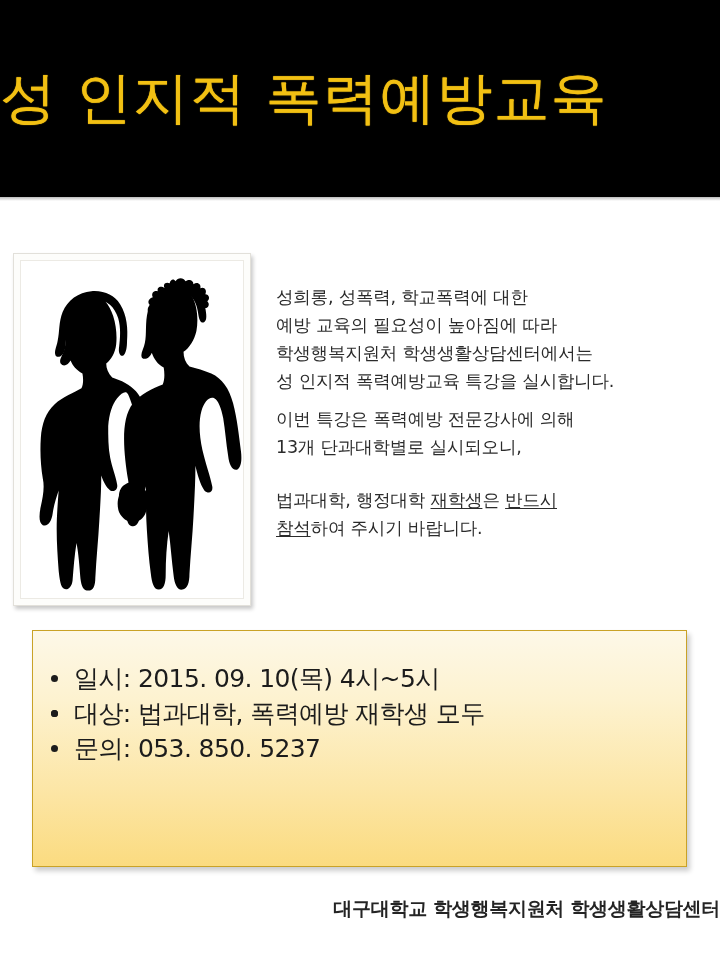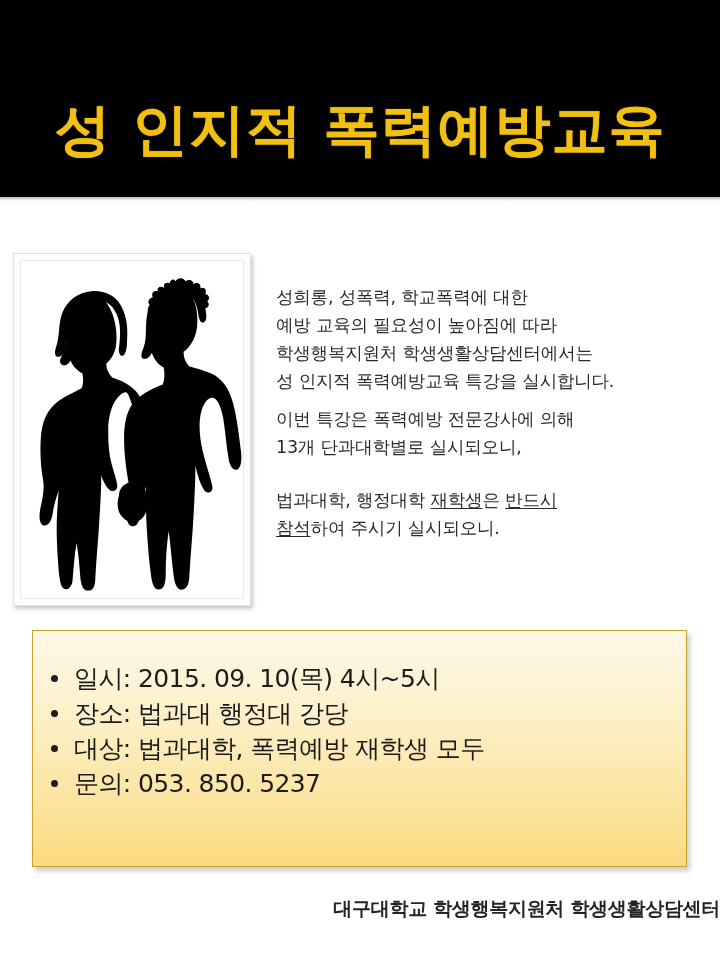--- a/index.html
+++ b/index.html
@@ -30,30 +30,29 @@
     top: 197px;
     width: 720px;
     height: 4px;
     background: linear-gradient(to bottom, #b9b9b9 0%, #dcdcdc 45%, #ffffff 100%);
   }
   .poster-title {
     position: absolute;
     left: 0;
     top: 62px;
     width: 720px;
-    text-align: center;
+    text-align: left;
     color: #f2c013;
     font-family: "DejaVu Sans", sans-serif;
-    font-weight: 700;
+    font-weight: 400;
     font-size: 56px;
     line-height: 72px;
     letter-spacing: 1px;
     white-space: nowrap;
     text-shadow: 0 0 1px #f2c013;
-    margin-top: 32px;
   }
 
   
   .photo-frame {
     position: absolute;
     left: 13px;
     top: 253px;
     width: 238px;
     height: 353px;
     background: #fdfdfb;
@@ -301,33 +300,32 @@
     <span class="line">예방 교육의 필요성이 높아짐에 따라</span>
     <span class="line">학생행복지원처 학생생활상담센터에서는</span>
     <span class="line">성 인지적 폭력예방교육 특강을 실시합니다.</span>
   </p>
   <p class="para second">
     <span class="line">이번 특강은 폭력예방 전문강사에 의해</span>
     <span class="line">13개 단과대학별로 실시되오니,</span>
   </p>
   <p class="para third">
     <span class="line"><span>법과대학, 행정대학 </span><span class="u">재학생</span><span>은 </span><span class="u">반드시</span></span>
-    <span class="line"><span class="u">참석</span><span>하여 주시기 실시되오니.</span></span>
+    <span class="line"><span class="u">참석</span><span>하여 주시기 바랍니다.</span></span>
   </p>
 </div>
 
 <div class="details-box">
   <ul class="details-list">
     <li>
       <span class="bullet"></span>
       <span>일시: 2015. 09. 10(목) 4시~5시</span>
     </li>
     <li>
       <span class="bullet"></span>
-      <span>장소: 법과대 행정대 강당</span>
     </li>
     <li>
       <span class="bullet"></span>
       <span>대상: 법과대학, 폭력예방 재학생 모두</span>
     </li>
     <li>
       <span class="bullet"></span>
       <span>문의: 053. 850. 5237</span>
     </li>
   </ul>

